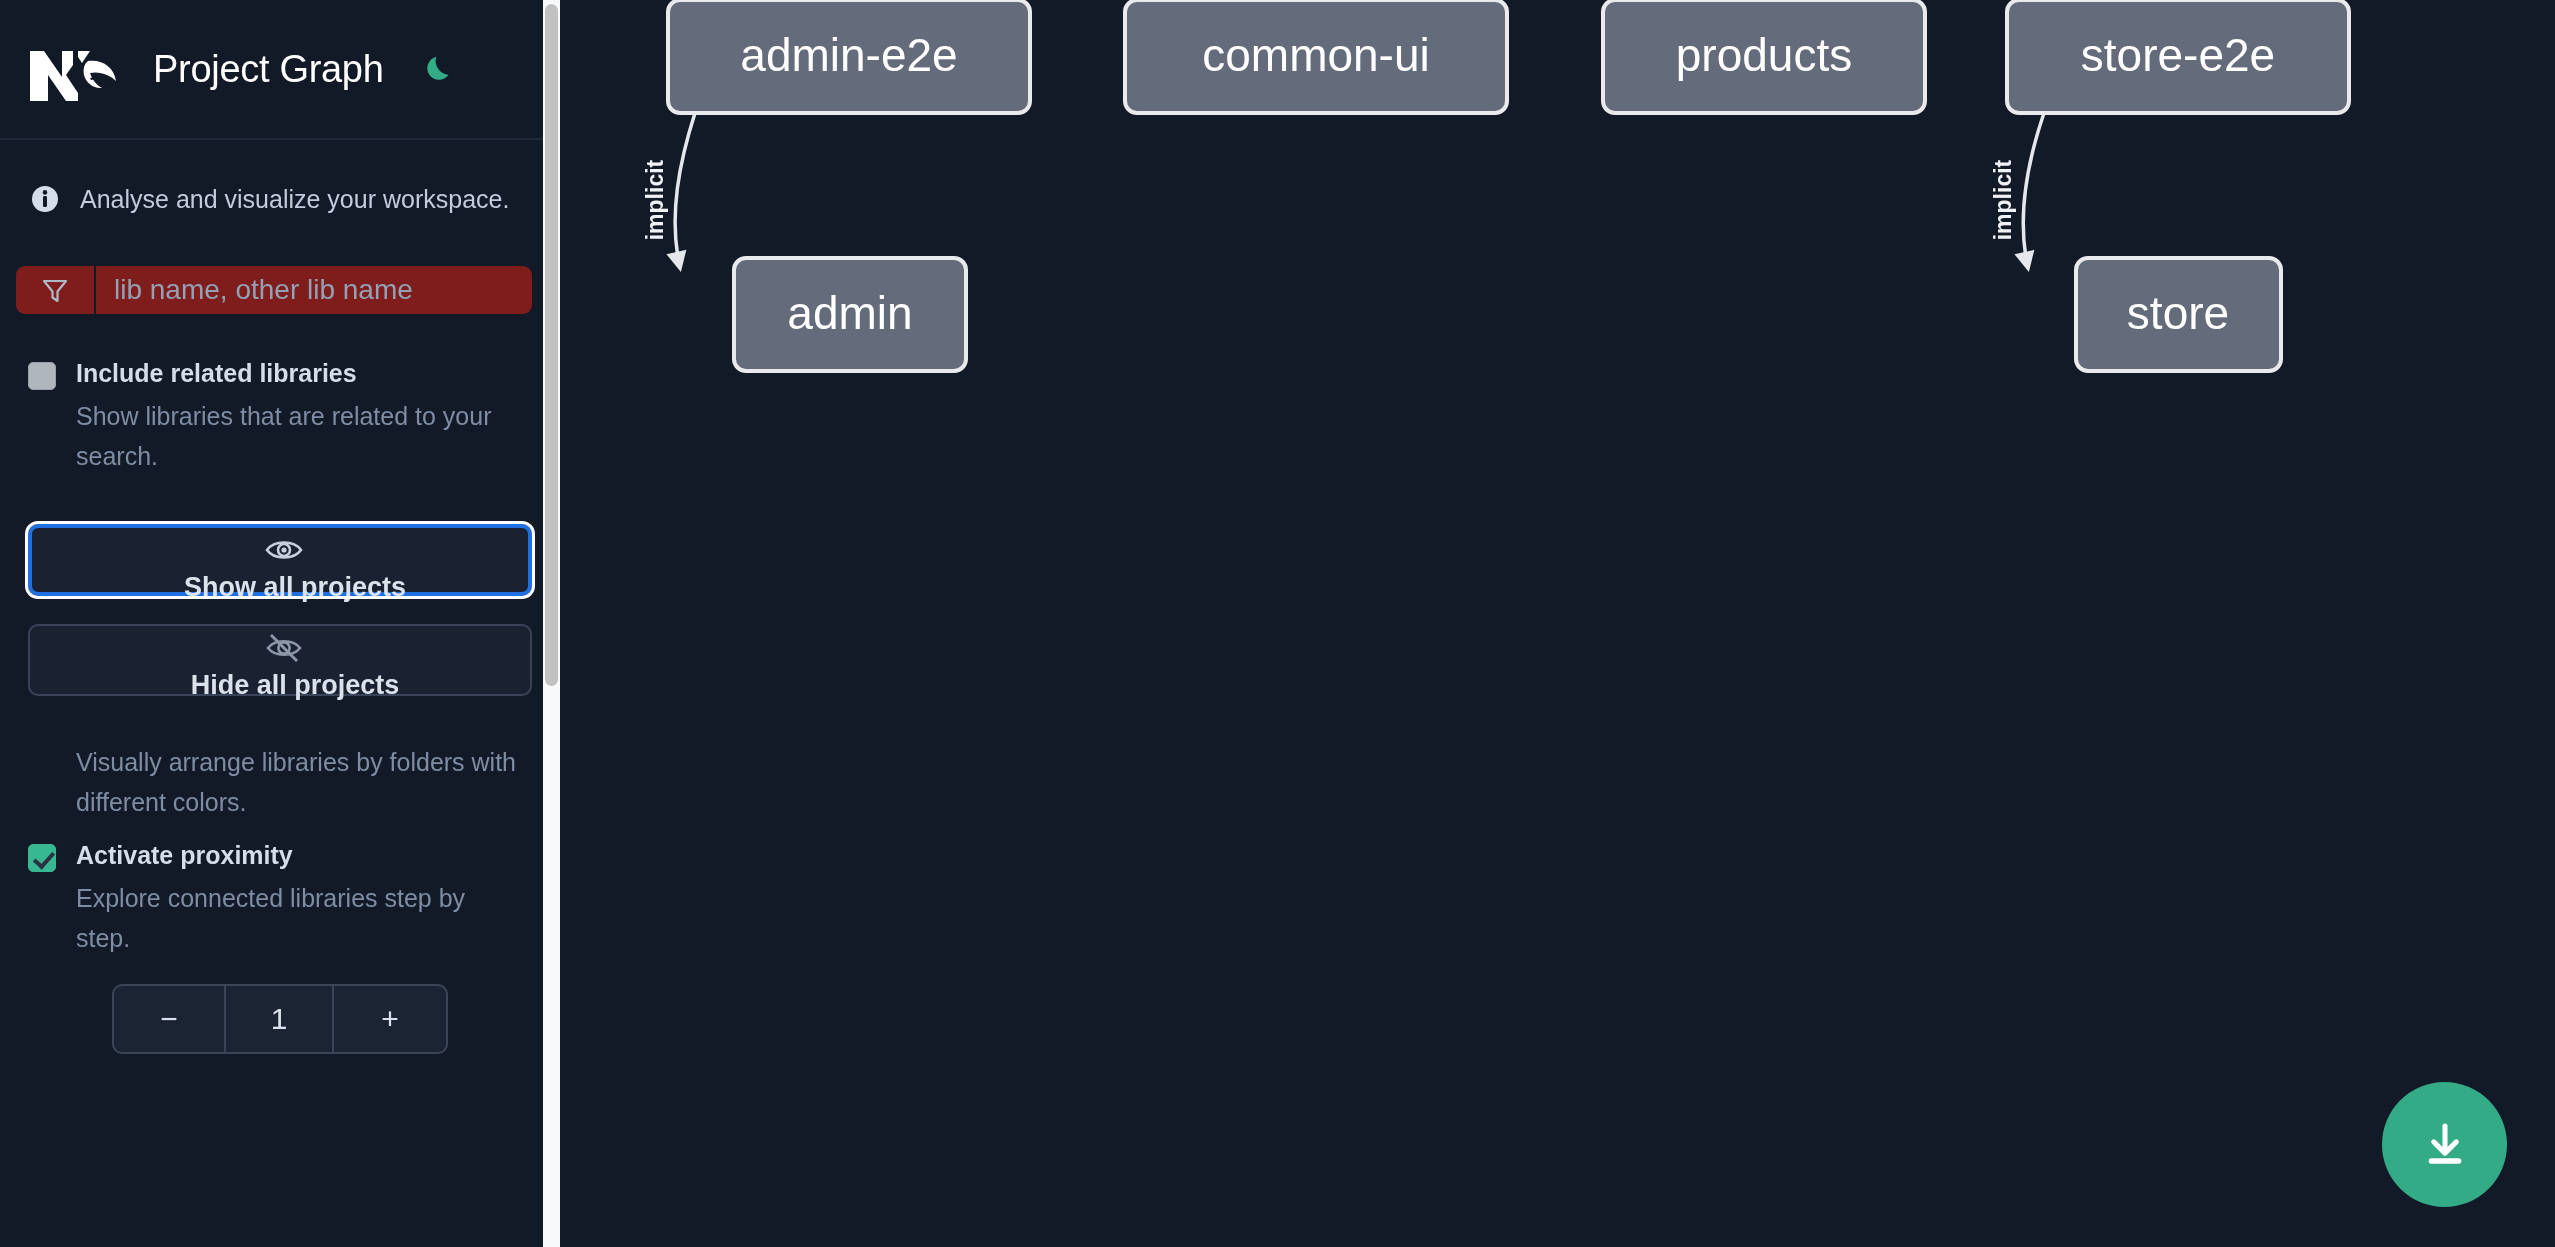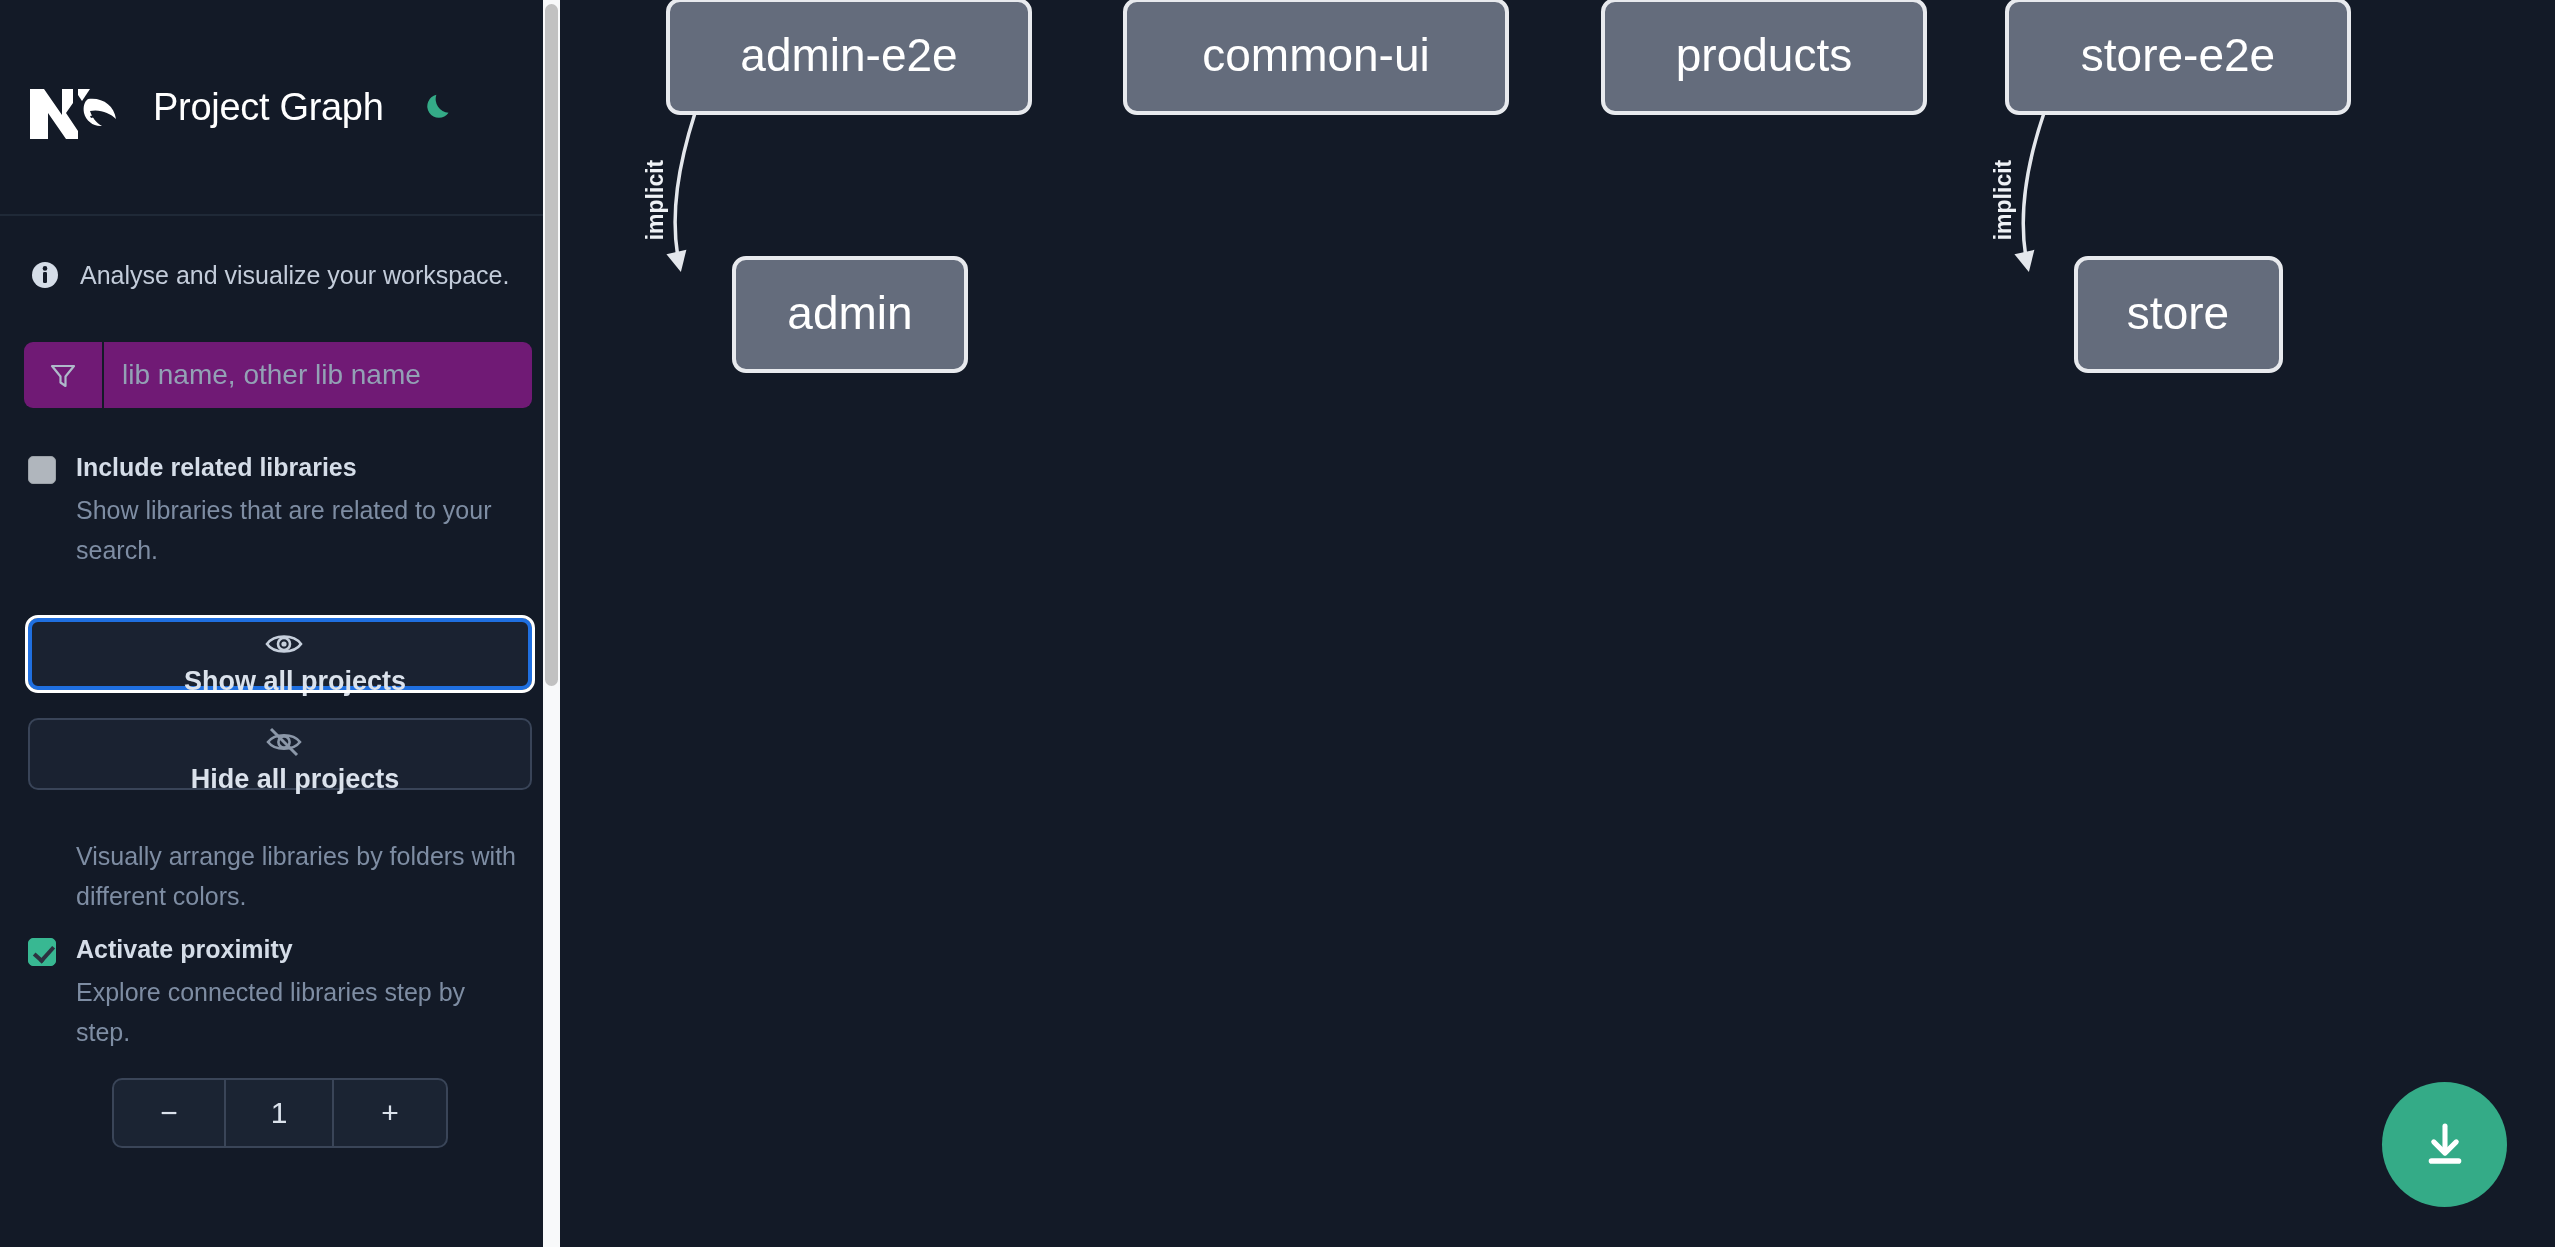--- a/index.html
+++ b/index.html
@@ -13,21 +13,21 @@
 
   
   #sidebar {
     position: relative;
     width: 560px; height: 1247px;
     background: #131a27;
     flex: 0 0 560px;
     overflow: hidden;
   }
   #sb-header {
-    height: 216px;
+    height: 140px;
     display: flex; align-items: center;
     padding-left: 26px;
     border-bottom: 2px solid #1f2937;
   }
   #nx-logo { width: 95px; height: 68px; flex: 0 0 95px; }
   #app-title {
     margin-left: 32px;
     color: #ffffff;
     font-size: 38px;
     font-weight: 400;
@@ -48,23 +48,23 @@
   }
   .tagline-icon { flex: 0 0 30px; width: 30px; height: 30px; }
   .tagline-text {
     margin-left: 20px;
     color: #c3ccda; font-size: 25px; font-weight: 400;
     white-space: nowrap;
   }
 
   
   .filter-wrap {
-    margin: 52px 28px 0 24px;
-    height: 66px;
-    background: #701a75;
+    margin: 52px 28px 0 16px;
+    height: 48px;
+    background: #7f1d1d;
     border-radius: 9px;
     display: flex; align-items: stretch;
     overflow: hidden;
   }
   .filter-icon-box {
     flex: 0 0 80px;
     display: flex; align-items: center; justify-content: center;
     border-right: 2px solid #131a27;
   }
   .filter-input {

